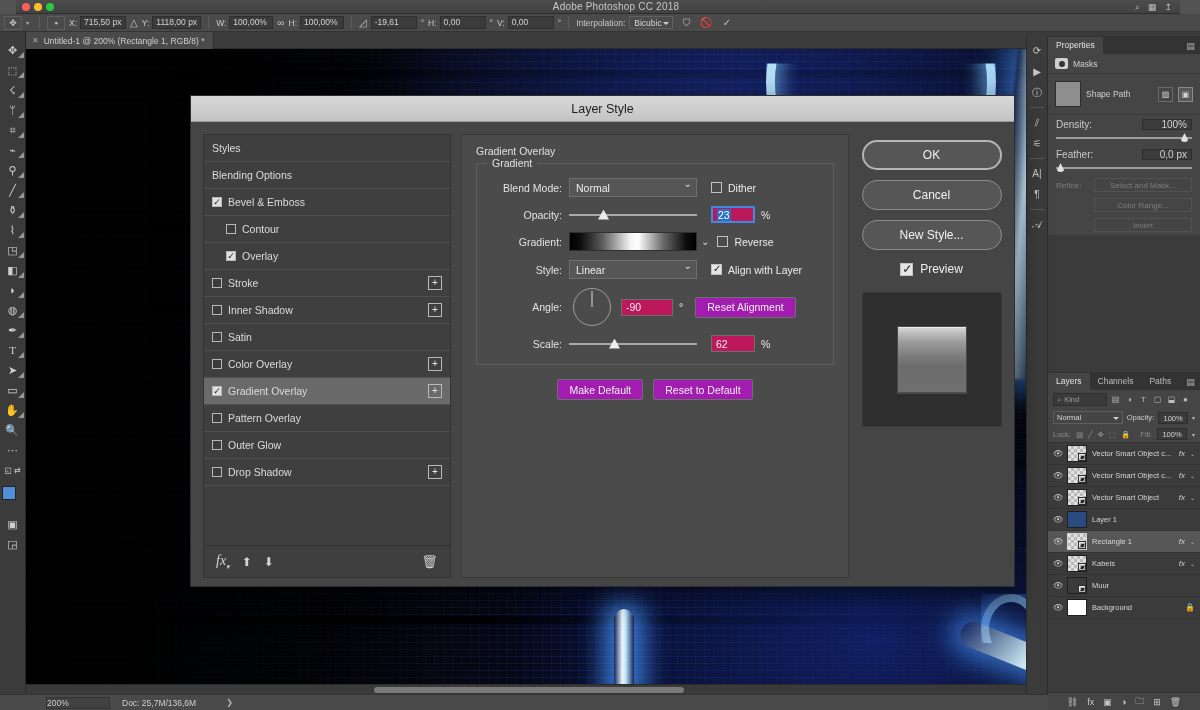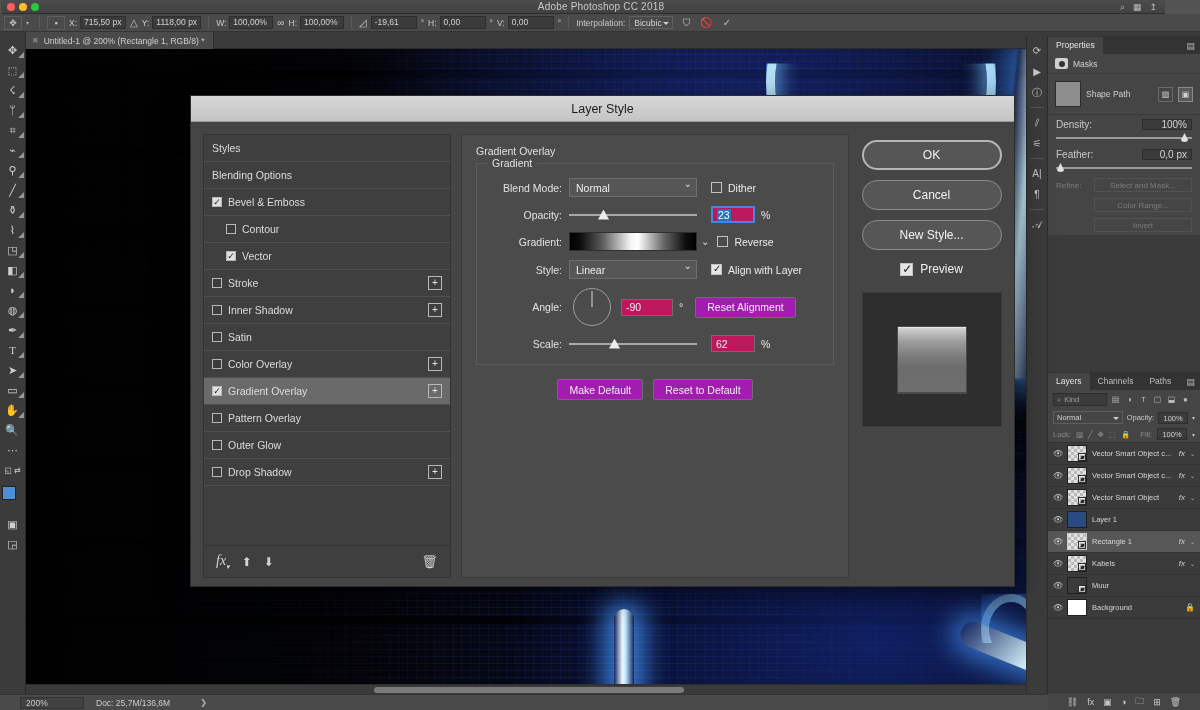--- a/index.html
+++ b/index.html
@@ -7,21 +7,21 @@
     width: 1200px; height: 710px;
     background: #535353;
     font-family: "Liberation Sans", sans-serif;
     overflow: hidden;
     -webkit-font-smoothing: antialiased;
   }
   #app { position: relative; width: 1200px; height: 710px; }
 
   
   .titlebar {
-    position: absolute; left: 1px; top: 0; width: 1164px; height: 14px;
+    position: absolute; left: 16px; top: 0; width: 1164px; height: 14px;
     background: linear-gradient(#4c4c4c, #424242);
     border-bottom: 1px solid #2c2c2c;
   }
   .traffic { position: absolute; top: 3px; left: 6px; display: flex; gap: 4px; }
   .dot { width: 8px; height: 8px; border-radius: 50%; }
   .dot.r { background: #ff5f57; }
   .dot.y { background: #ffbd2e; }
   .dot.g { background: #28c840; }
   .app-title {
     position: absolute; left: 0; top: 1px; width: 1200px; text-align: center;
@@ -181,22 +181,22 @@
   }
   .hthumb { position: absolute; top: 2px; left: 348px; width: 310px; height: 6px; background: #7a7a7a; border-radius: 3px; }
 
   
   .statusbar {
     position: absolute; left: 0; bottom: 0; width: 1200px; height: 16px;
     background: #4a4a4a; border-top: 1px solid #333;
     display: flex; align-items: center; font-size: 8.5px; color: #cdcdcd;
   }
   .status-zoom {
-    width: 64px; height: 12px; margin-left: 20px; background: #414141;
-    border: 1px solid #333; display: flex; align-items: center; padding-left: 5px;
+    width: 64px; height: 12px; margin-left: 46px; background: #414141;
+    border: 1px solid #333; display: flex; align-items: center; 
   }
   .status-doc { margin-left: 12px; }
   .status-arrow { margin-left: 30px; color: #b4b4b4; font-size: 8px; }
 
   
   .panel-rail {
     position: absolute; right: 152px; top: 36px; width: 22px; height: 658px;
     background: #3b3b3b; border-left: 1px solid #2c2c2c; border-right: 1px solid #2c2c2c;
     display: flex; flex-direction: column; align-items: center; gap: 2px; padding-top: 5px;
   }
@@ -783,21 +783,21 @@
           <div class="st-item">
             <span class="st-check on"></span>
             <span>Bevel &amp; Emboss</span>
           </div>
           <div class="st-item indent">
             <span class="st-check"></span>
             <span>Contour</span>
           </div>
           <div class="st-item indent">
             <span class="st-check on"></span>
-            <span>Vector</span>
+            <span>Overlay</span>
           </div>
           <div class="st-item">
             <span class="st-check"></span>
             <span>Stroke</span>
             <span class="st-plus">+</span>
           </div>
           <div class="st-item">
             <span class="st-check"></span>
             <span>Inner Shadow</span>
             <span class="st-plus">+</span>

